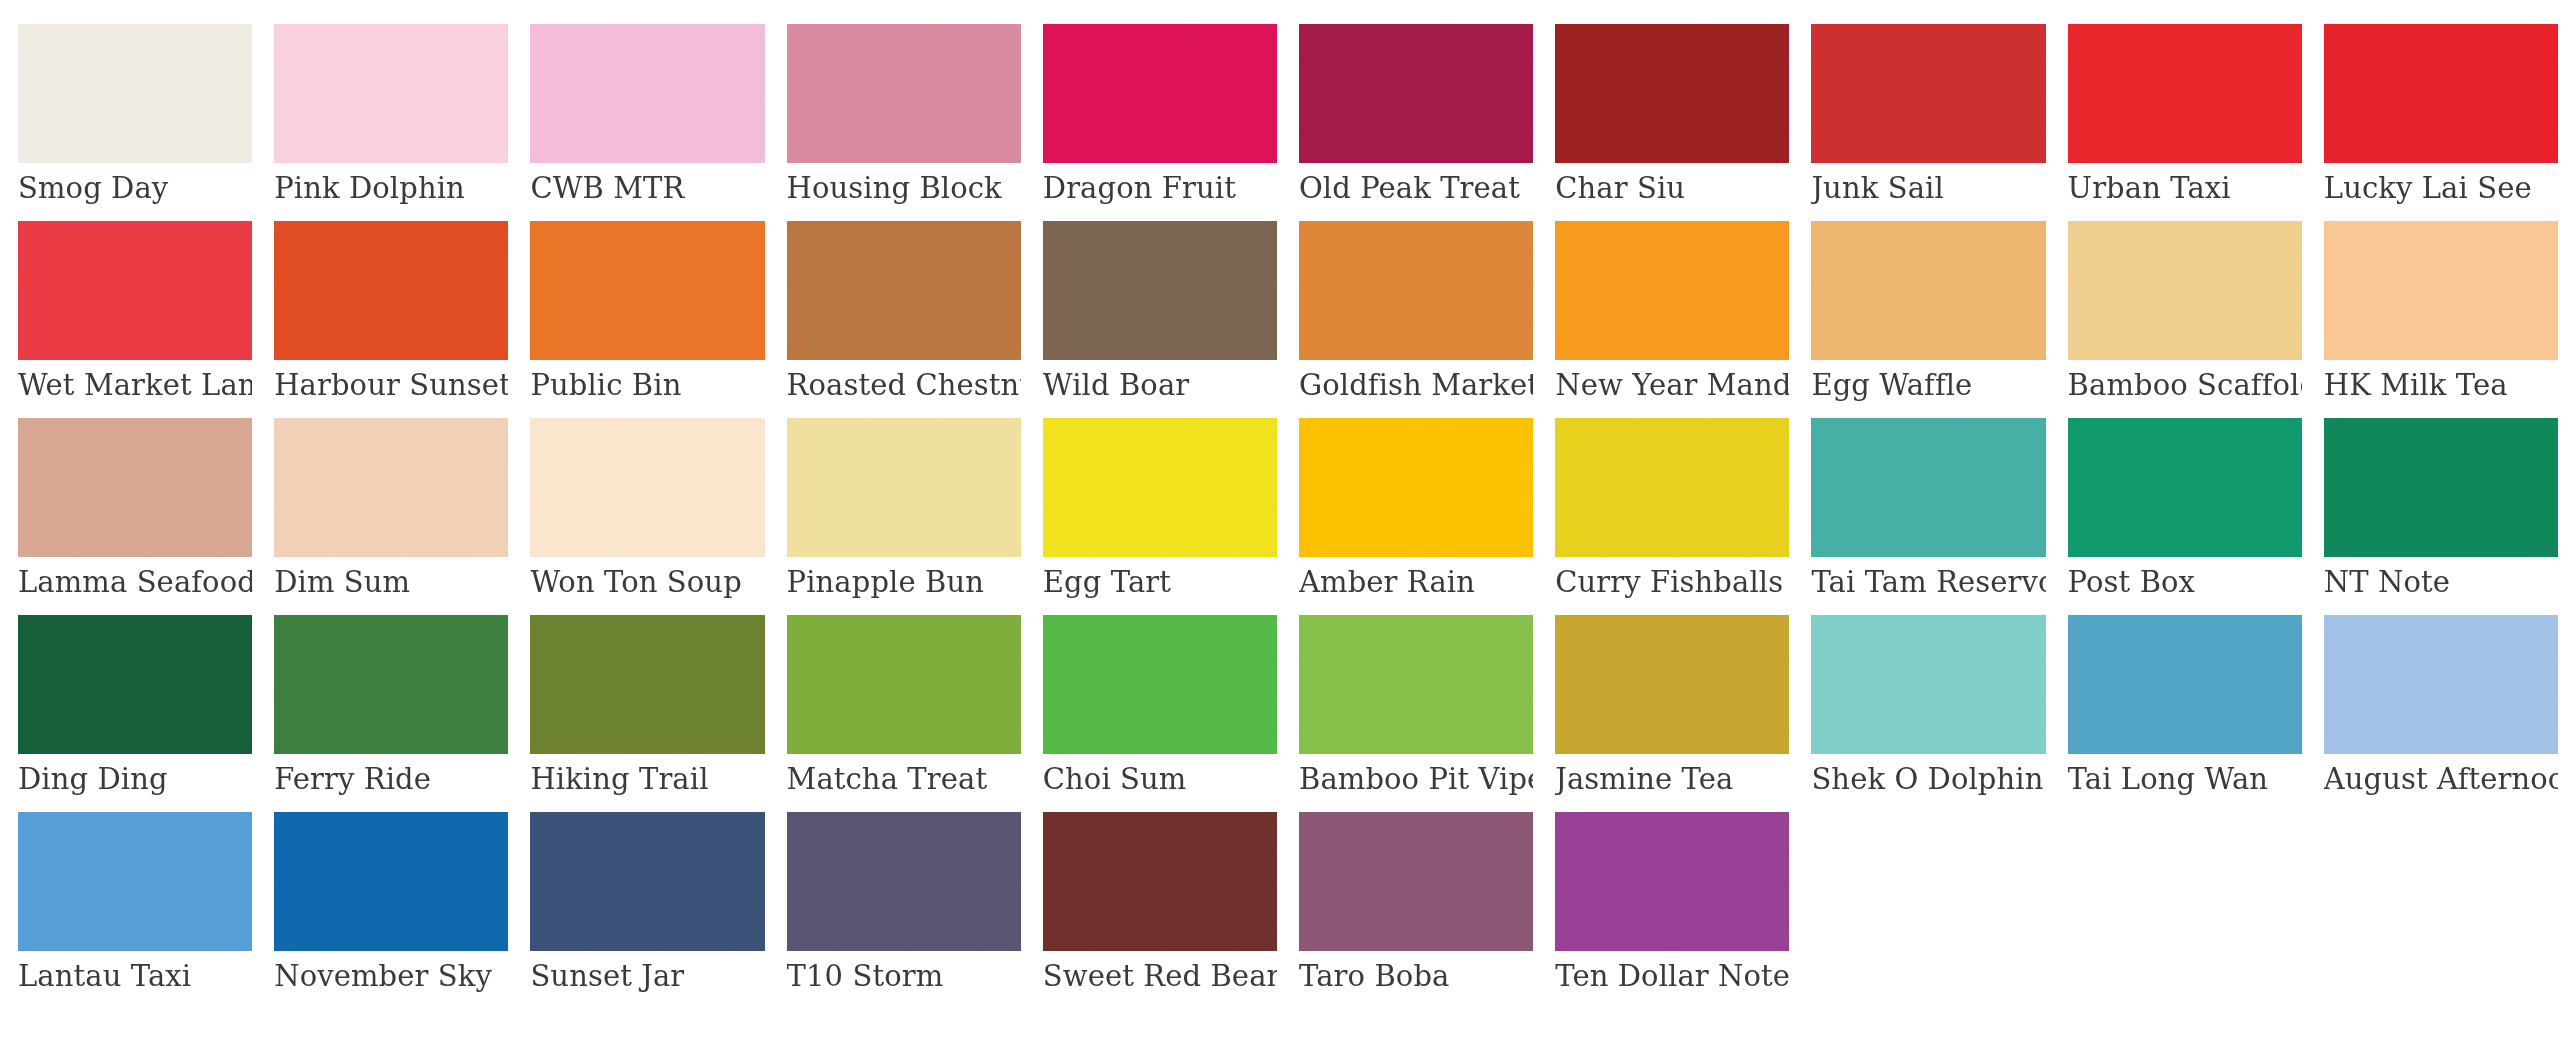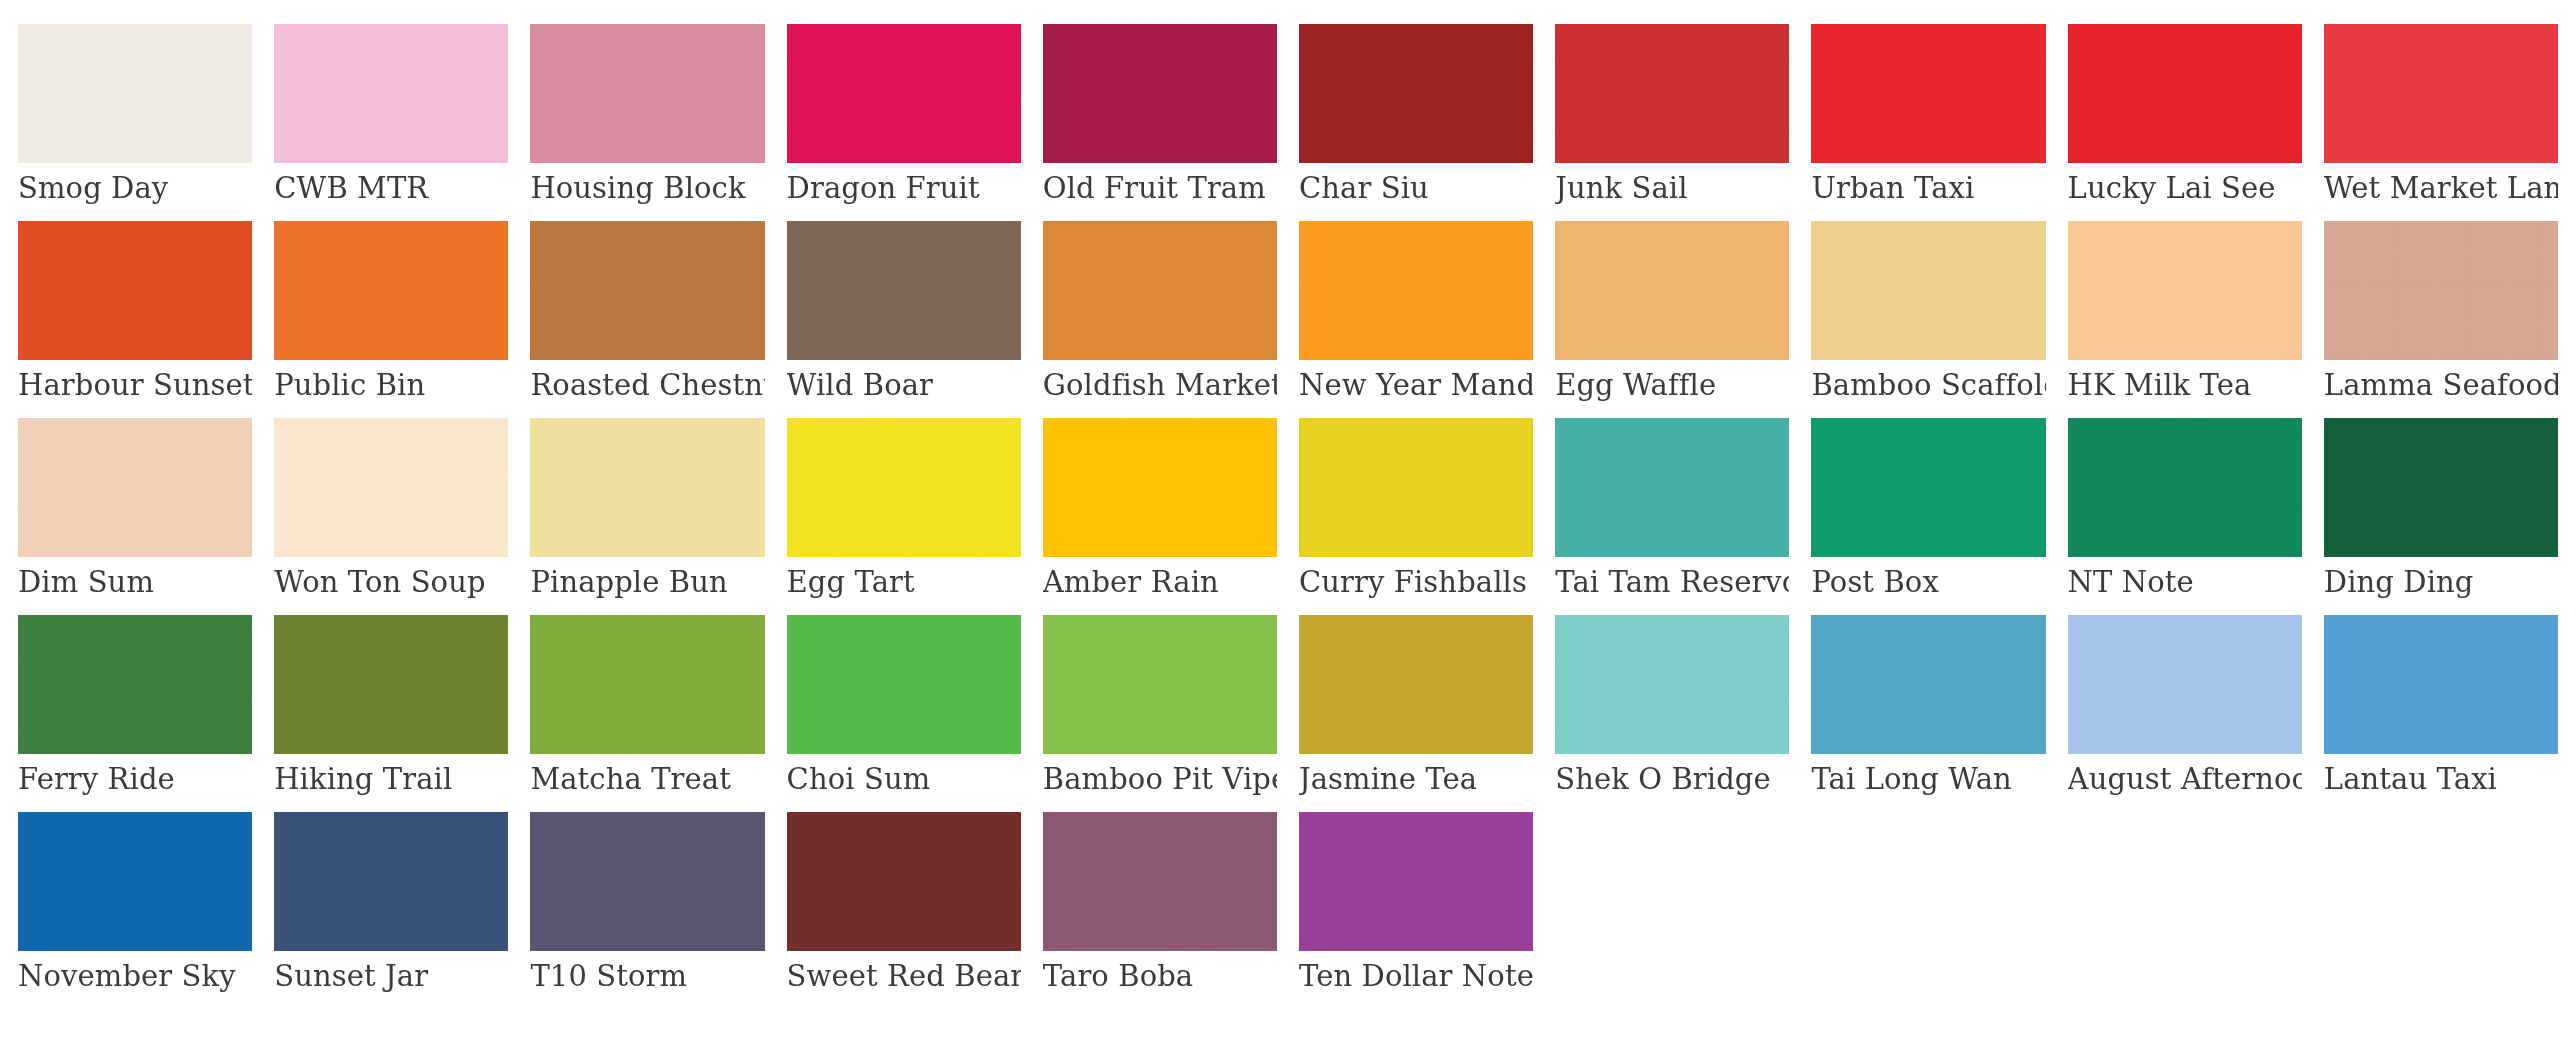--- a/index.html
+++ b/index.html
@@ -58,34 +58,38 @@
 </style>
 </head>
 <body>
 
 <div id="palette-grid">
     <div class="swatch-cell">
       <div class="swatch-chip" style="background-color: rgb(239, 235, 227);"></div>
       <div class="swatch-label">Smog Day</div>
     </div>
     <div class="swatch-cell">
+      <div class="swatch-chip" style="background-color: rgb(250, 208, 220);"></div>
+      <div class="swatch-label">Pink Dolphin</div>
+    </div>
+    <div class="swatch-cell">
       <div class="swatch-chip" style="background-color: rgb(243, 188, 217);"></div>
       <div class="swatch-label">CWB MTR</div>
     </div>
     <div class="swatch-cell">
       <div class="swatch-chip" style="background-color: rgb(217, 139, 160);"></div>
       <div class="swatch-label">Housing Block</div>
     </div>
     <div class="swatch-cell">
       <div class="swatch-chip" style="background-color: rgb(221, 18, 89);"></div>
       <div class="swatch-label">Dragon Fruit</div>
     </div>
     <div class="swatch-cell">
       <div class="swatch-chip" style="background-color: rgb(164, 27, 75);"></div>
-      <div class="swatch-label">Old Fruit Tram</div>
+      <div class="swatch-label">Old Peak Treat</div>
     </div>
     <div class="swatch-cell">
       <div class="swatch-chip" style="background-color: rgb(156, 34, 33);"></div>
       <div class="swatch-label">Char Siu</div>
     </div>
     <div class="swatch-cell">
       <div class="swatch-chip" style="background-color: rgb(205, 48, 49);"></div>
       <div class="swatch-label">Junk Sail</div>
     </div>
     <div class="swatch-cell">
@@ -199,21 +203,21 @@
     <div class="swatch-cell">
       <div class="swatch-chip" style="background-color: rgb(132, 192, 74);"></div>
       <div class="swatch-label">Bamboo Pit Viper</div>
     </div>
     <div class="swatch-cell">
       <div class="swatch-chip" style="background-color: rgb(198, 166, 46);"></div>
       <div class="swatch-label">Jasmine Tea</div>
     </div>
     <div class="swatch-cell">
       <div class="swatch-chip" style="background-color: rgb(127, 207, 200);"></div>
-      <div class="swatch-label">Shek O Bridge</div>
+      <div class="swatch-label">Shek O Dolphin</div>
     </div>
     <div class="swatch-cell">
       <div class="swatch-chip" style="background-color: rgb(82, 165, 196);"></div>
       <div class="swatch-label">Tai Long Wan</div>
     </div>
     <div class="swatch-cell">
       <div class="swatch-chip" style="background-color: rgb(163, 194, 232);"></div>
       <div class="swatch-label">August Afternoon</div>
     </div>
     <div class="swatch-cell">

